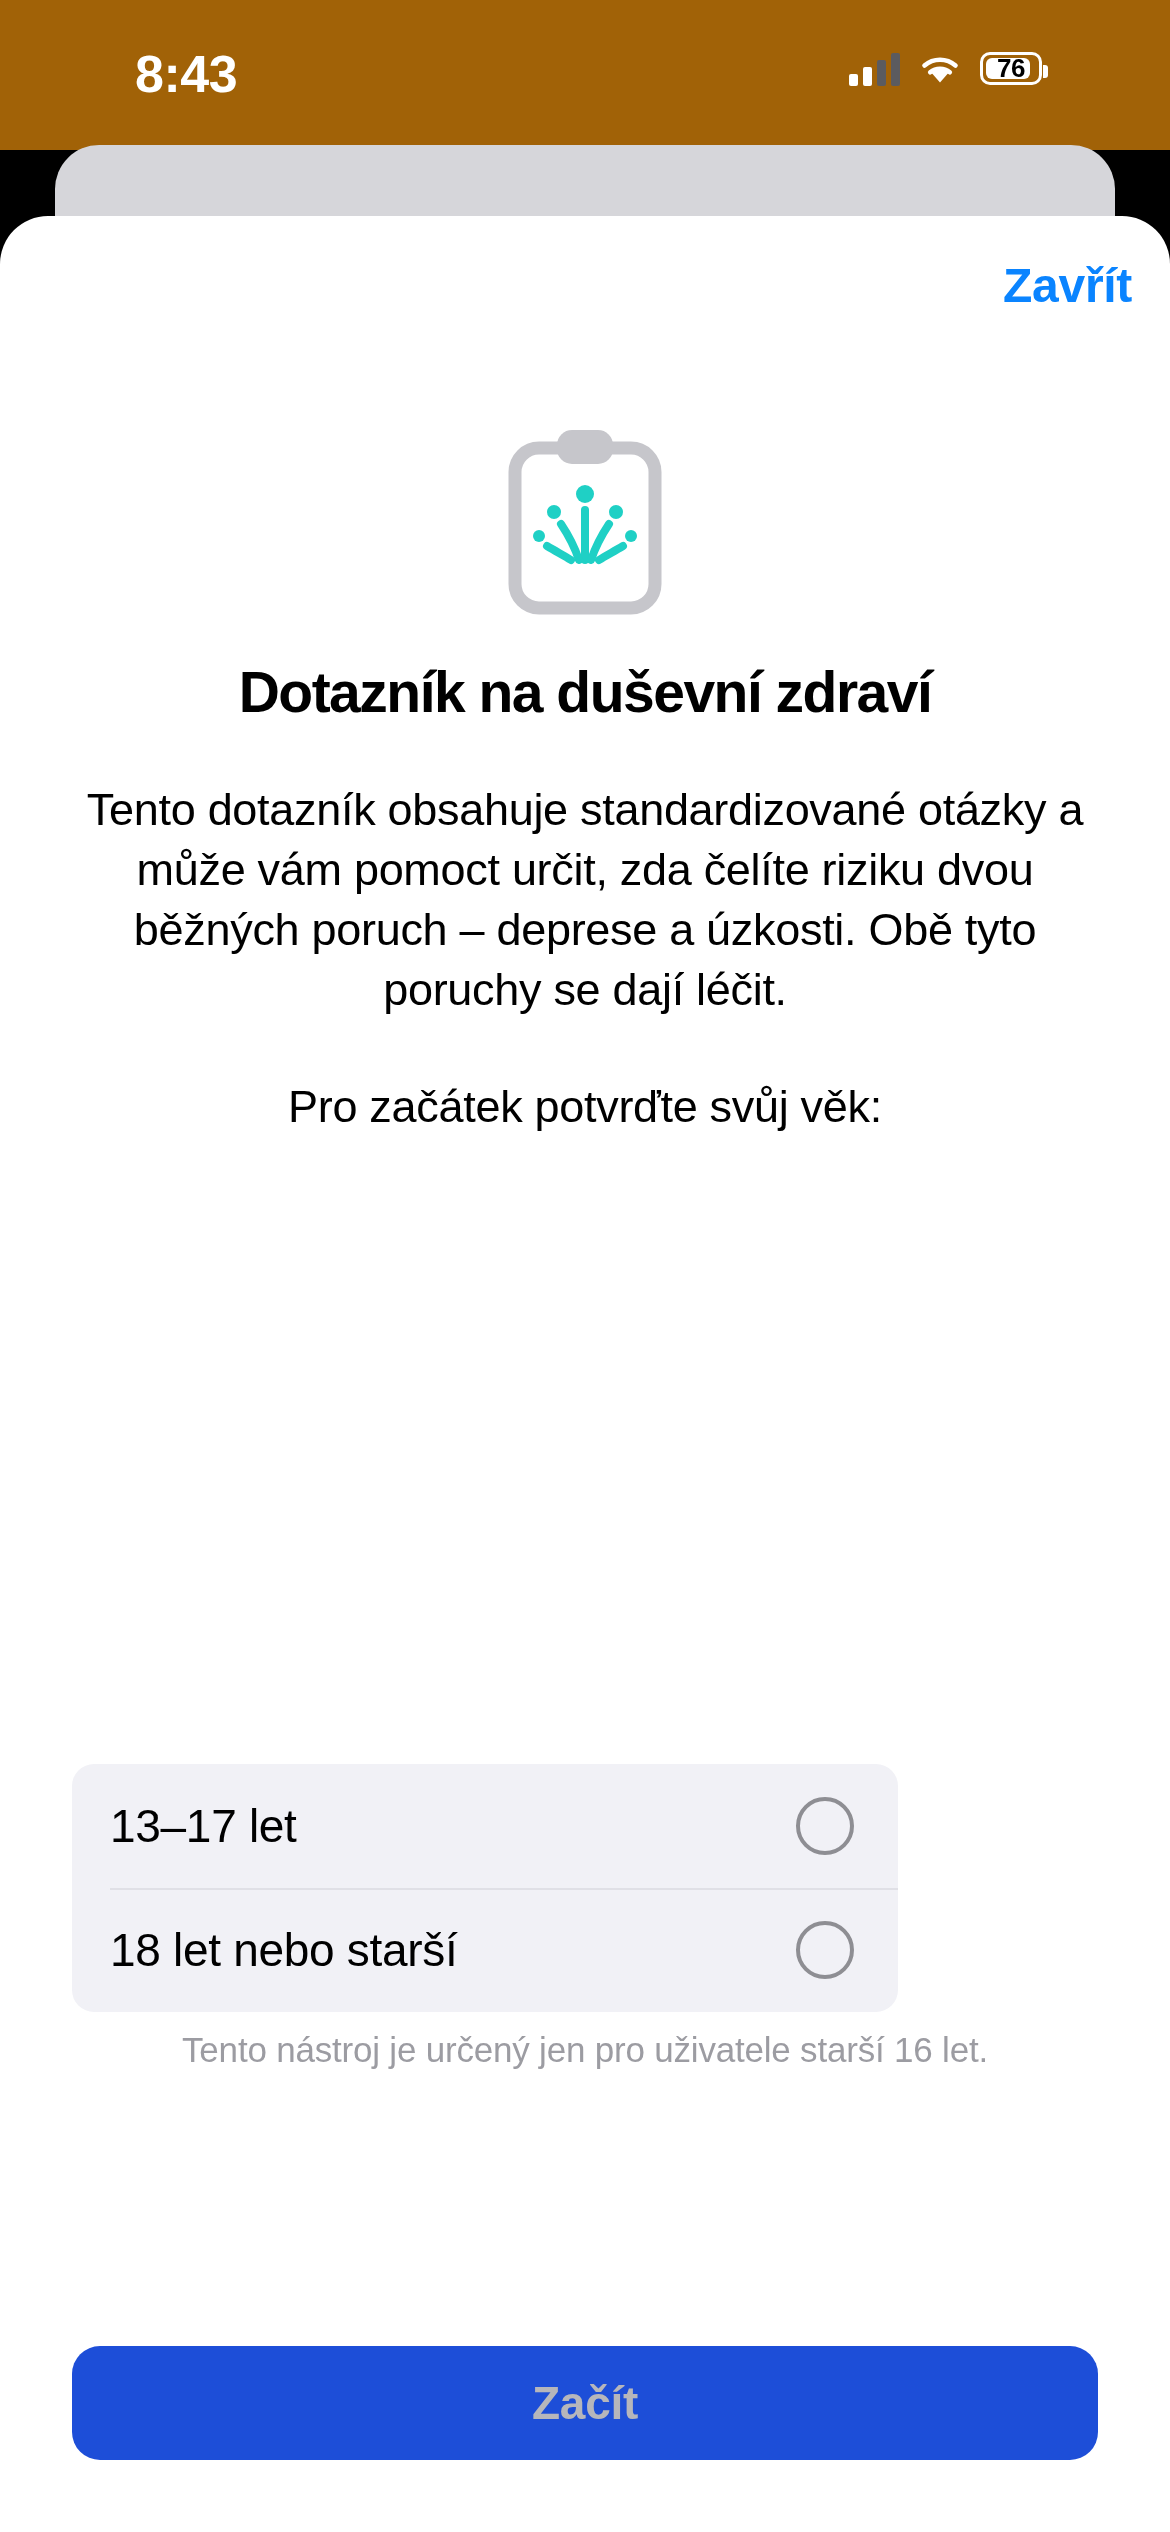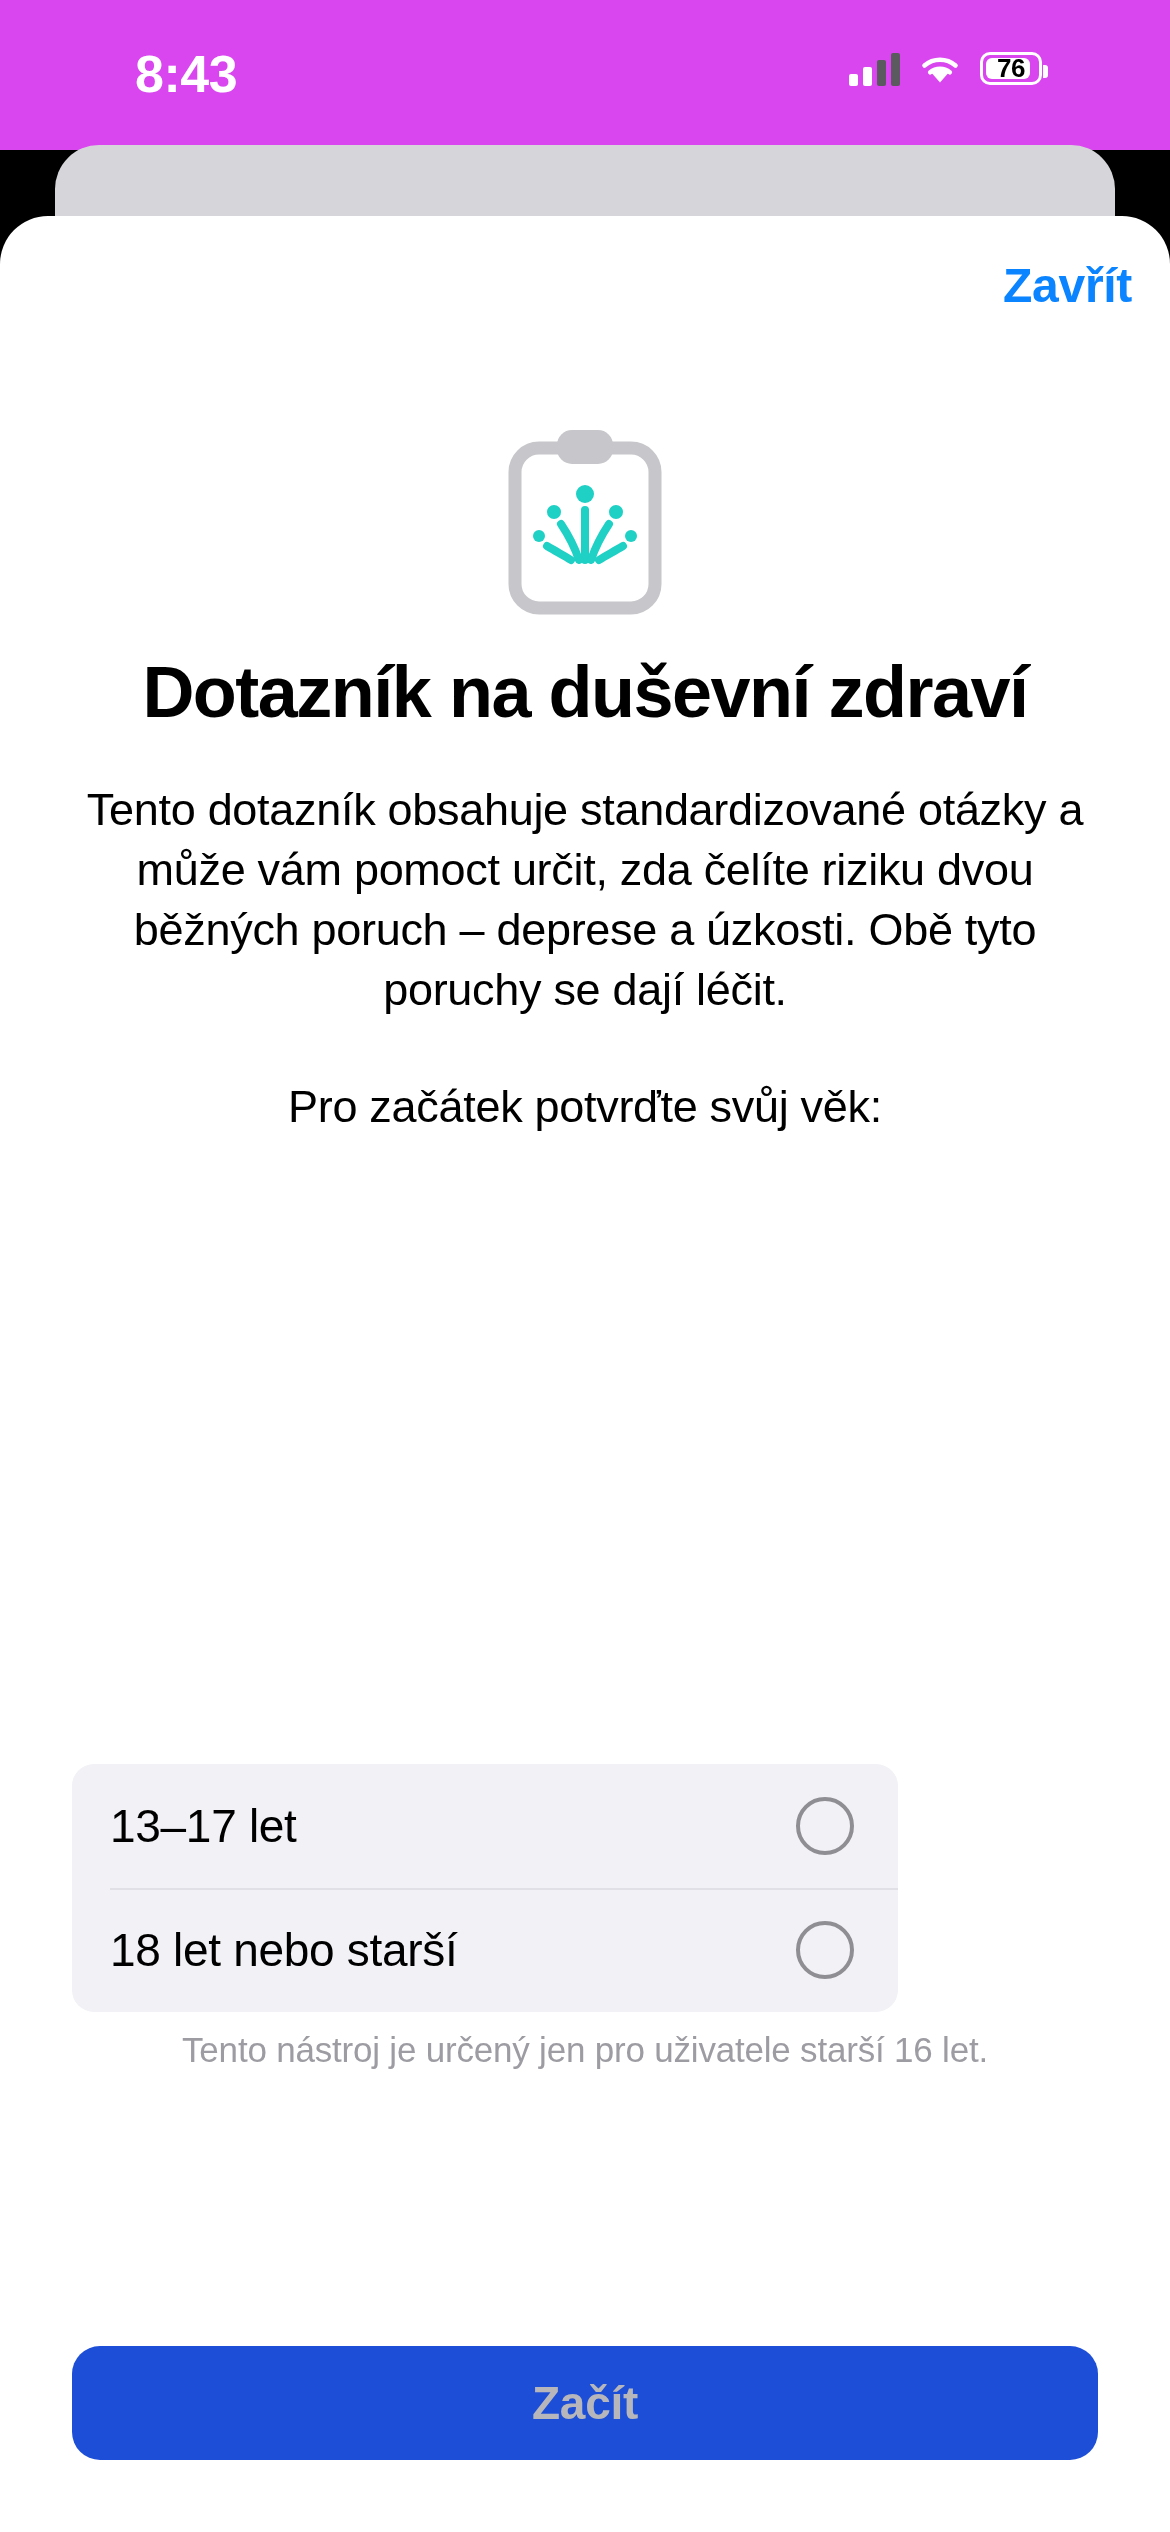--- a/index.html
+++ b/index.html
@@ -10,21 +10,21 @@
     background: #000;
     font-family: "Liberation Sans", sans-serif;
     overflow: hidden;
   }
 
   
   .status-bar {
     position: relative;
     width: 1170px;
     height: 150px;
-    background: #d946ef;
+    background: #a16207;
     color: #fff;
   }
   .status-time {
     position: absolute;
     left: 135px;
     top: 44px;
     font-size: 52px;
     font-weight: 600;
     letter-spacing: -0.5px;
   }
@@ -128,21 +128,21 @@
 
   
   .content {
     position: absolute;
     left: 0; right: 0;
     top: 430px;
     padding: 0 62px;
     text-align: center;
   }
   .title {
-    font-size: 72px;
+    font-size: 57px;
     line-height: 92px;
     font-weight: 700;
     color: #000;
     letter-spacing: -1.5px;
   }
   .body-text {
     margin-top: 42px;
     font-size: 45px;
     line-height: 60px;
     color: #000;

